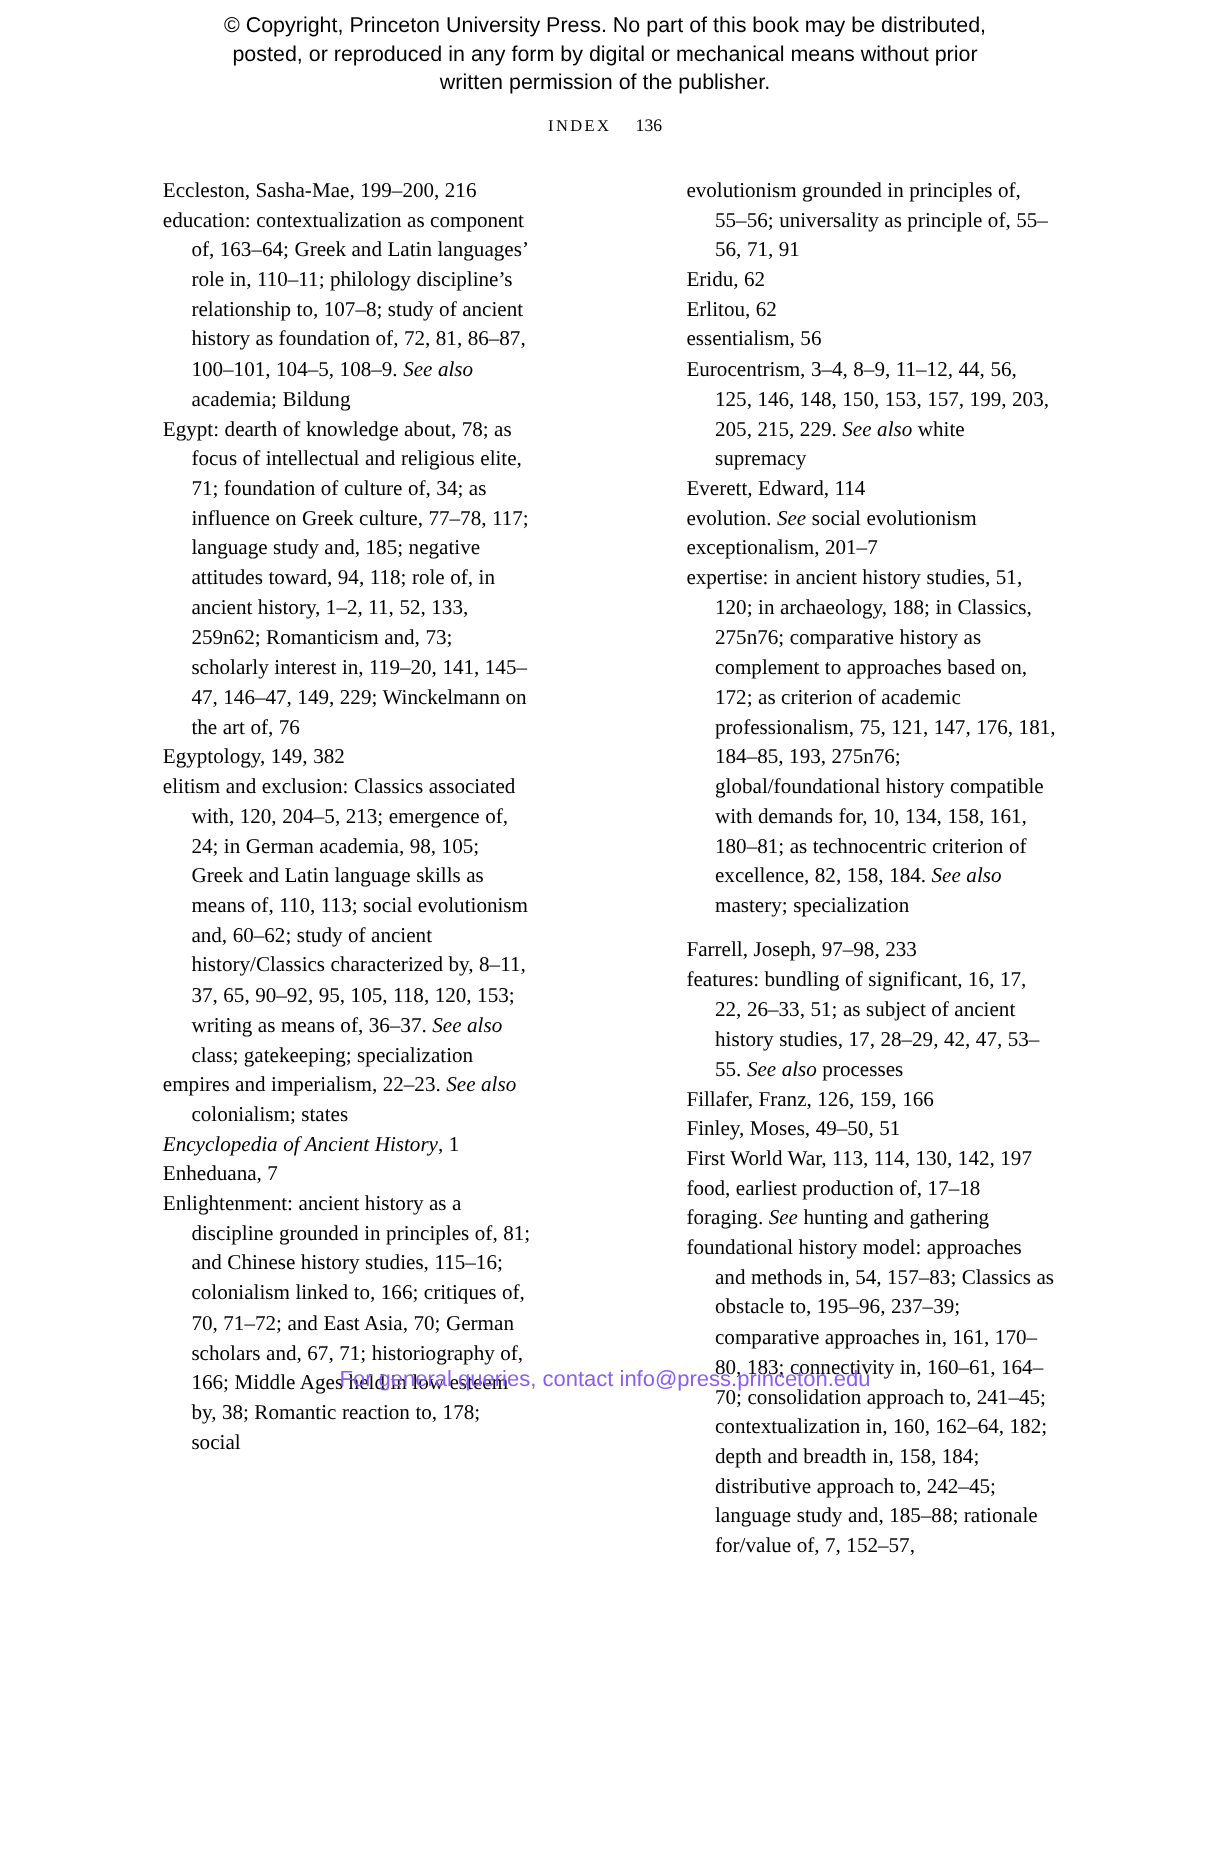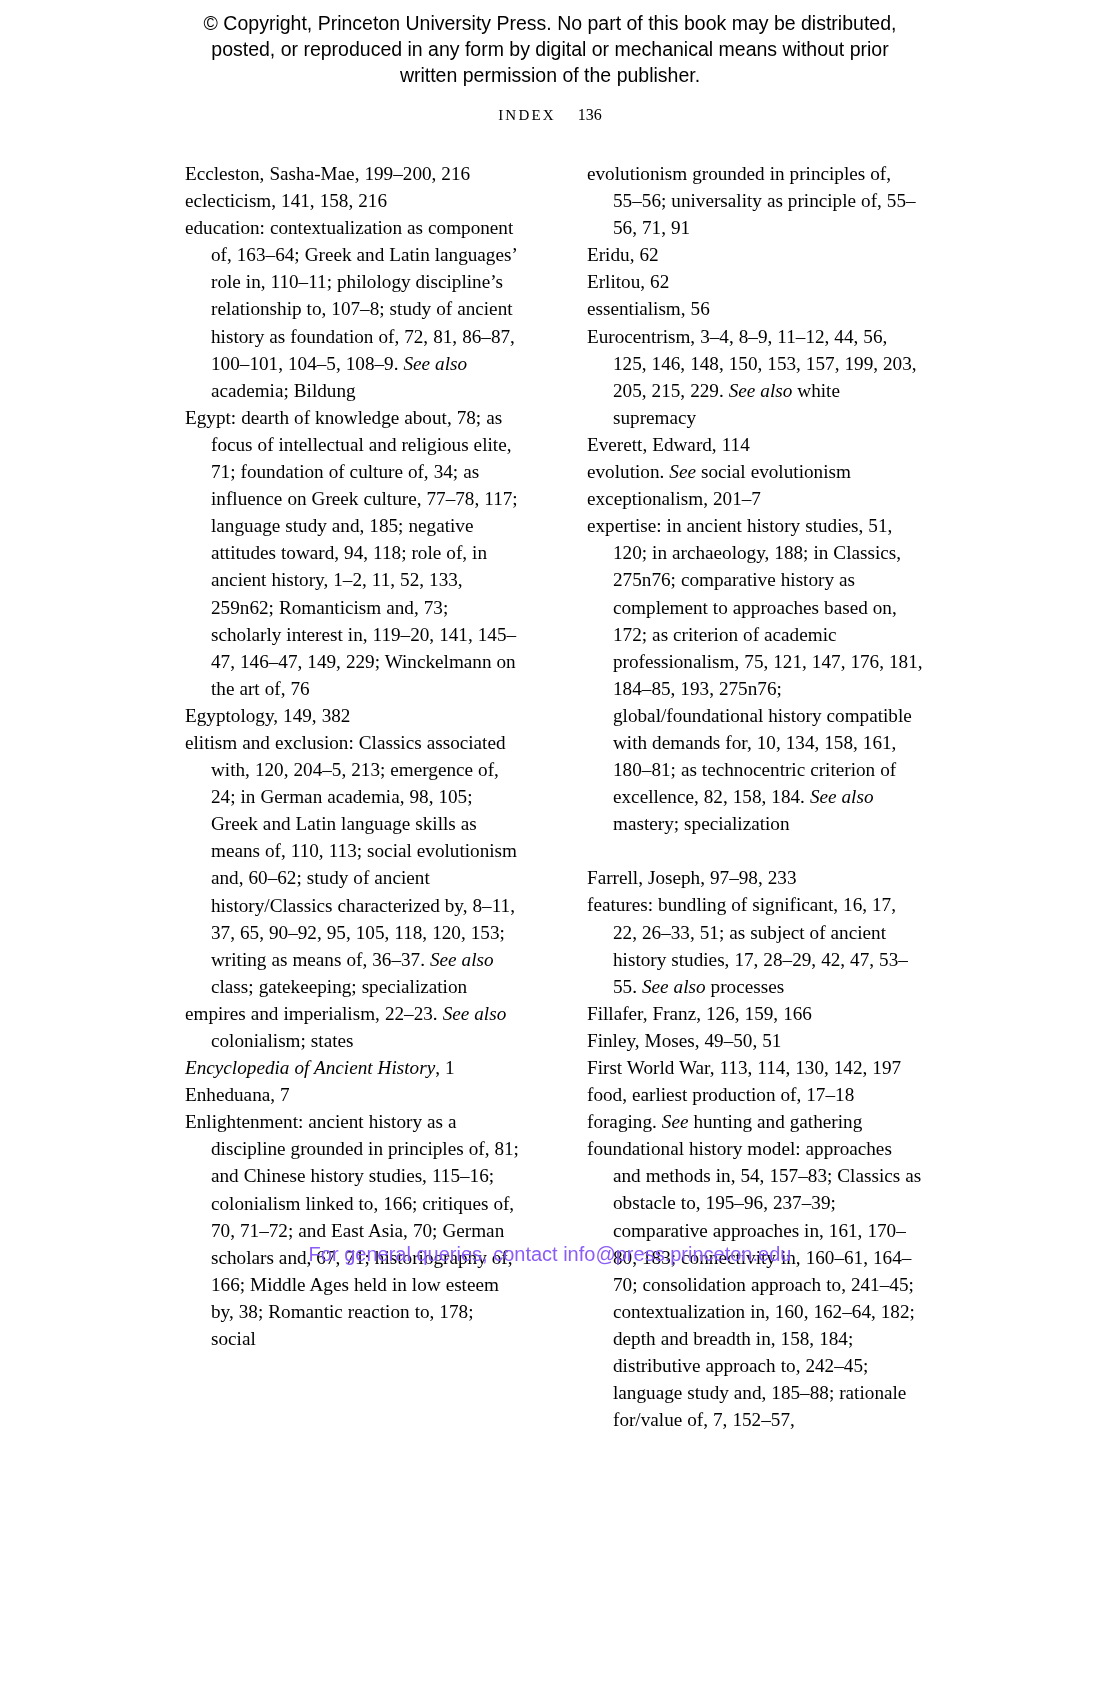--- a/index.html
+++ b/index.html
@@ -47,39 +47,39 @@
     letter-spacing: 0px;
     margin-left: 22px;
     font-size: 16px;
   }
   .columns {
     position: absolute;
     top: 160px;
     left: 148px;
     width: 812px;
     display: flex;
-    justify-content: center;
+    justify-content: space-between;
     gap: 66px;
   }
   .col {
     width: 336px;
   }
   .entry {
     font-size: 19.2px;
     line-height: 27.1px;
     text-indent: 0;
     padding-left: 26px;
     text-indent: -26px;
     margin: 0;
     font-family: "Liberation Serif", serif;
     hyphens: none;
     word-spacing: 0.2px;
   }
   .entry.spacer-before {
-    margin-top: 27px;
+    margin-top: 13px;
   }
   .entry i, .entry em {
     font-style: italic;
   }
   .footer {
     position: absolute;
     bottom: 58px;
     left: 0;
     width: 1100px;
     text-align: center;
@@ -95,21 +95,20 @@
 
   <div class="copyright">© Copyright, Princeton University Press. No part of this book may be distributed, posted, or reproduced in any form by digital or mechanical means without prior written permission of the publisher.</div>
 
   <div class="running-head">
     <span>INDEX</span><span class="folio">136</span>
   </div>
 
   <div class="columns">
     <div class="col" id="col-left">
         <p class="entry">Eccleston, Sasha-Mae, 199–200, 216</p>
-        <p class="entry">eclecticism, 141, 158, 216</p>
         <p class="entry">education: contextualization as component of, 163–64; Greek and Latin languages’ role in, 110–11; philology discipline’s relationship to, 107–8; study of ancient history as foundation of, 72, 81, 86–87, 100–101, 104–5, 108–9. <i>See also</i> academia; Bildung</p>
         <p class="entry">Egypt: dearth of knowledge about, 78; as focus of intellectual and religious elite, 71; foundation of culture of, 34; as influence on Greek culture, 77–78, 117; language study and, 185; negative attitudes toward, 94, 118; role of, in ancient history, 1–2, 11, 52, 133, 259n62; Romanticism and, 73; scholarly interest in, 119–20, 141, 145–47, 146–47, 149, 229; Winckelmann on the art of, 76</p>
         <p class="entry">Egyptology, 149, 382</p>
         <p class="entry">elitism and exclusion: Classics associated with, 120, 204–5, 213; emergence of, 24; in German academia, 98, 105; Greek and Latin language skills as means of, 110, 113; social evolutionism and, 60–62; study of ancient history/Classics characterized by, 8–11, 37, 65, 90–92, 95, 105, 118, 120, 153; writing as means of, 36–37. <i>See also</i> class; gatekeeping; specialization</p>
         <p class="entry">empires and imperialism, 22–23. <i>See also</i> colonialism; states</p>
         <p class="entry"><i>Encyclopedia of Ancient History</i>, 1</p>
         <p class="entry">Enheduana, 7</p>
         <p class="entry">Enlightenment: ancient history as a discipline grounded in principles of, 81; and Chinese history studies, 115–16; colonialism linked to, 166; critiques of, 70, 71–72; and East Asia, 70; German scholars and, 67, 71; historiography of, 166; Middle Ages held in low esteem by, 38; Romantic reaction to, 178; social</p>
       </div>
     <div class="col" id="col-right">

